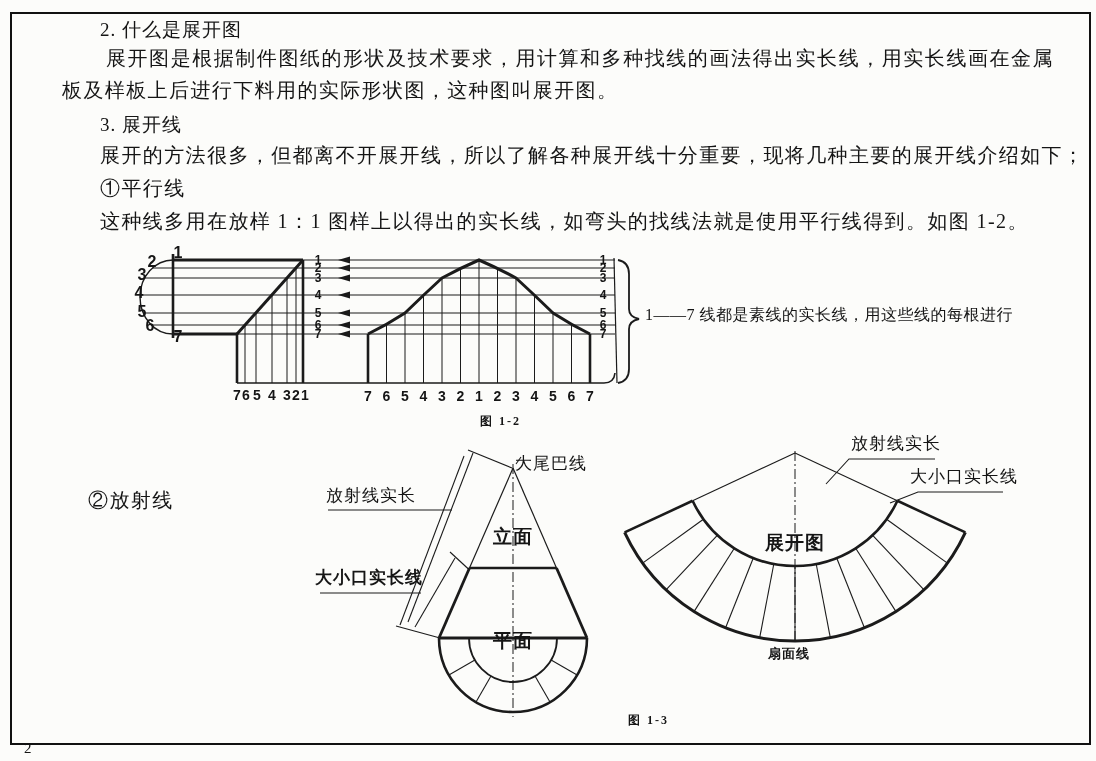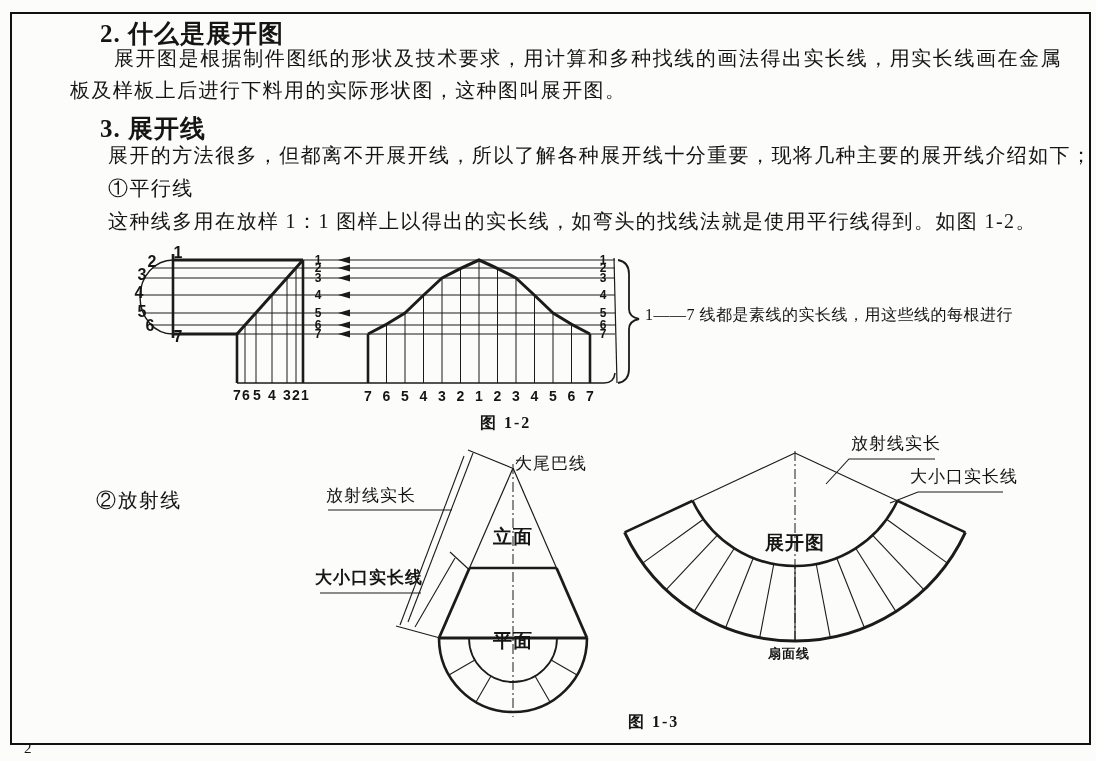--- a/index.html
+++ b/index.html
@@ -2,25 +2,25 @@
 <html><head>
 <meta charset="utf-8">
 <style>
   html,body{margin:0;padding:0;background:#e8e8e4;}
   .page{position:relative;width:1096px;height:761px;background:#fcfcfa;overflow:hidden;
         font-family:"Liberation Serif","DejaVu Serif",serif;color:#151515;}
   .frame{position:absolute;left:10px;top:12px;width:1077px;height:729px;
          border:2px solid #111;}
   .txt{position:absolute;white-space:nowrap;}
   .para{position:absolute;font-size:20px;letter-spacing:1.4px;line-height:32px;
-        text-align:justify;margin-left:8px;}
-  .h{font-weight:bold;font-size:25px;letter-spacing:1px;}
+        text-align:justify;}
+  .h{font-weight:normal;font-size:19px;letter-spacing:1px;}
   .lbl{position:absolute;font-size:17px;letter-spacing:1px;white-space:nowrap;}
   .b{font-weight:bold;}
-  .cap{position:absolute;font-size:16px;font-weight:bold;letter-spacing:2px;white-space:nowrap;}
+  .cap{position:absolute;font-size:12px;font-weight:bold;letter-spacing:2px;white-space:nowrap;}
   .annot{position:absolute;font-size:16px;letter-spacing:.5px;line-height:29px;white-space:nowrap;}
   .annot .l2{padding-left:14px;}
   .pnum{position:absolute;left:24px;top:740px;font-size:15px;}
   svg{position:absolute;}
   svg text{font-family:"Liberation Sans","DejaVu Sans",sans-serif;fill:#151515;}
   .n16{font-size:16px;font-weight:bold;}
   .n12{font-size:12px;font-weight:bold;}
   .n14{font-size:14px;font-weight:bold;}
 </style>
 </head>

